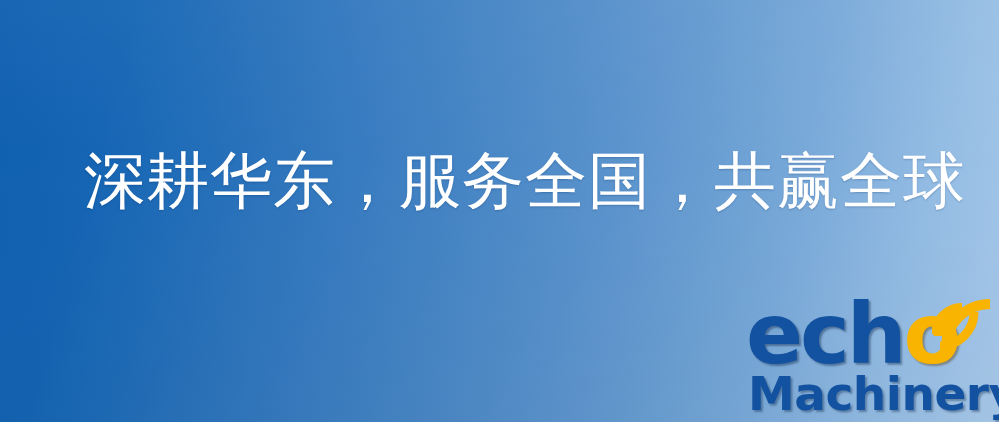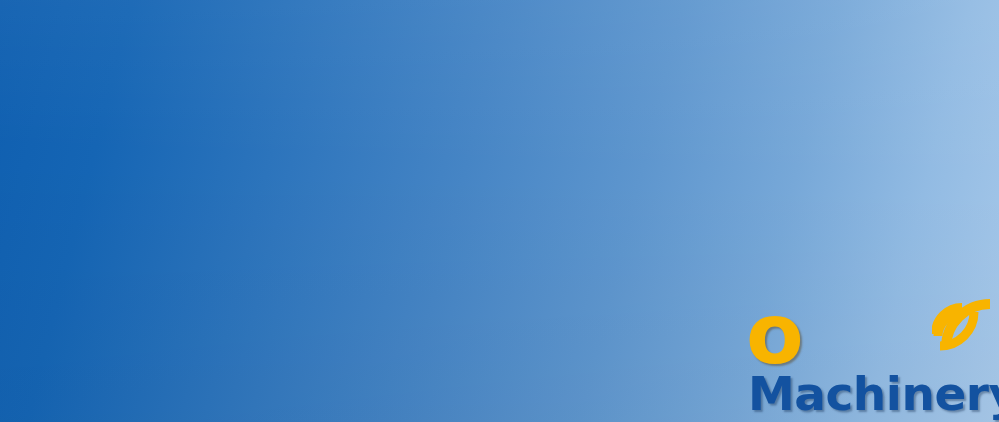--- a/index.html
+++ b/index.html
@@ -117,25 +117,27 @@
     text-shadow: 2px 2px 2px rgba(0,25,60,0.35);
   }
 </style>
 </head>
 <body>
 
 <div id="banner">
 
   <div id="sheen"></div>
 
+  <div id="headline">深耕华东，服务全国，共赢全球</div>
 
 
   <div id="logo">
 
     <div id="logo-word">
+      <span class="logo-echo-text">ech</span>
       <span class="logo-o">o</span>
     </div>
 
     <div id="logo-arcs">
       <svg width="64" height="64" viewBox="0 0 64 64">
         <g fill="none" stroke="#f8b400" stroke-width="9" stroke-linecap="butt">
           <path d="M 8 56 A 34 34 0 0 1 42 22" transform="rotate(180 25 39)"></path>
         </g>
         <g fill="none" stroke="#f8b400" stroke-width="9" stroke-linecap="butt">
           <path d="M 6 46 A 22 22 0 0 1 28 24"></path>

